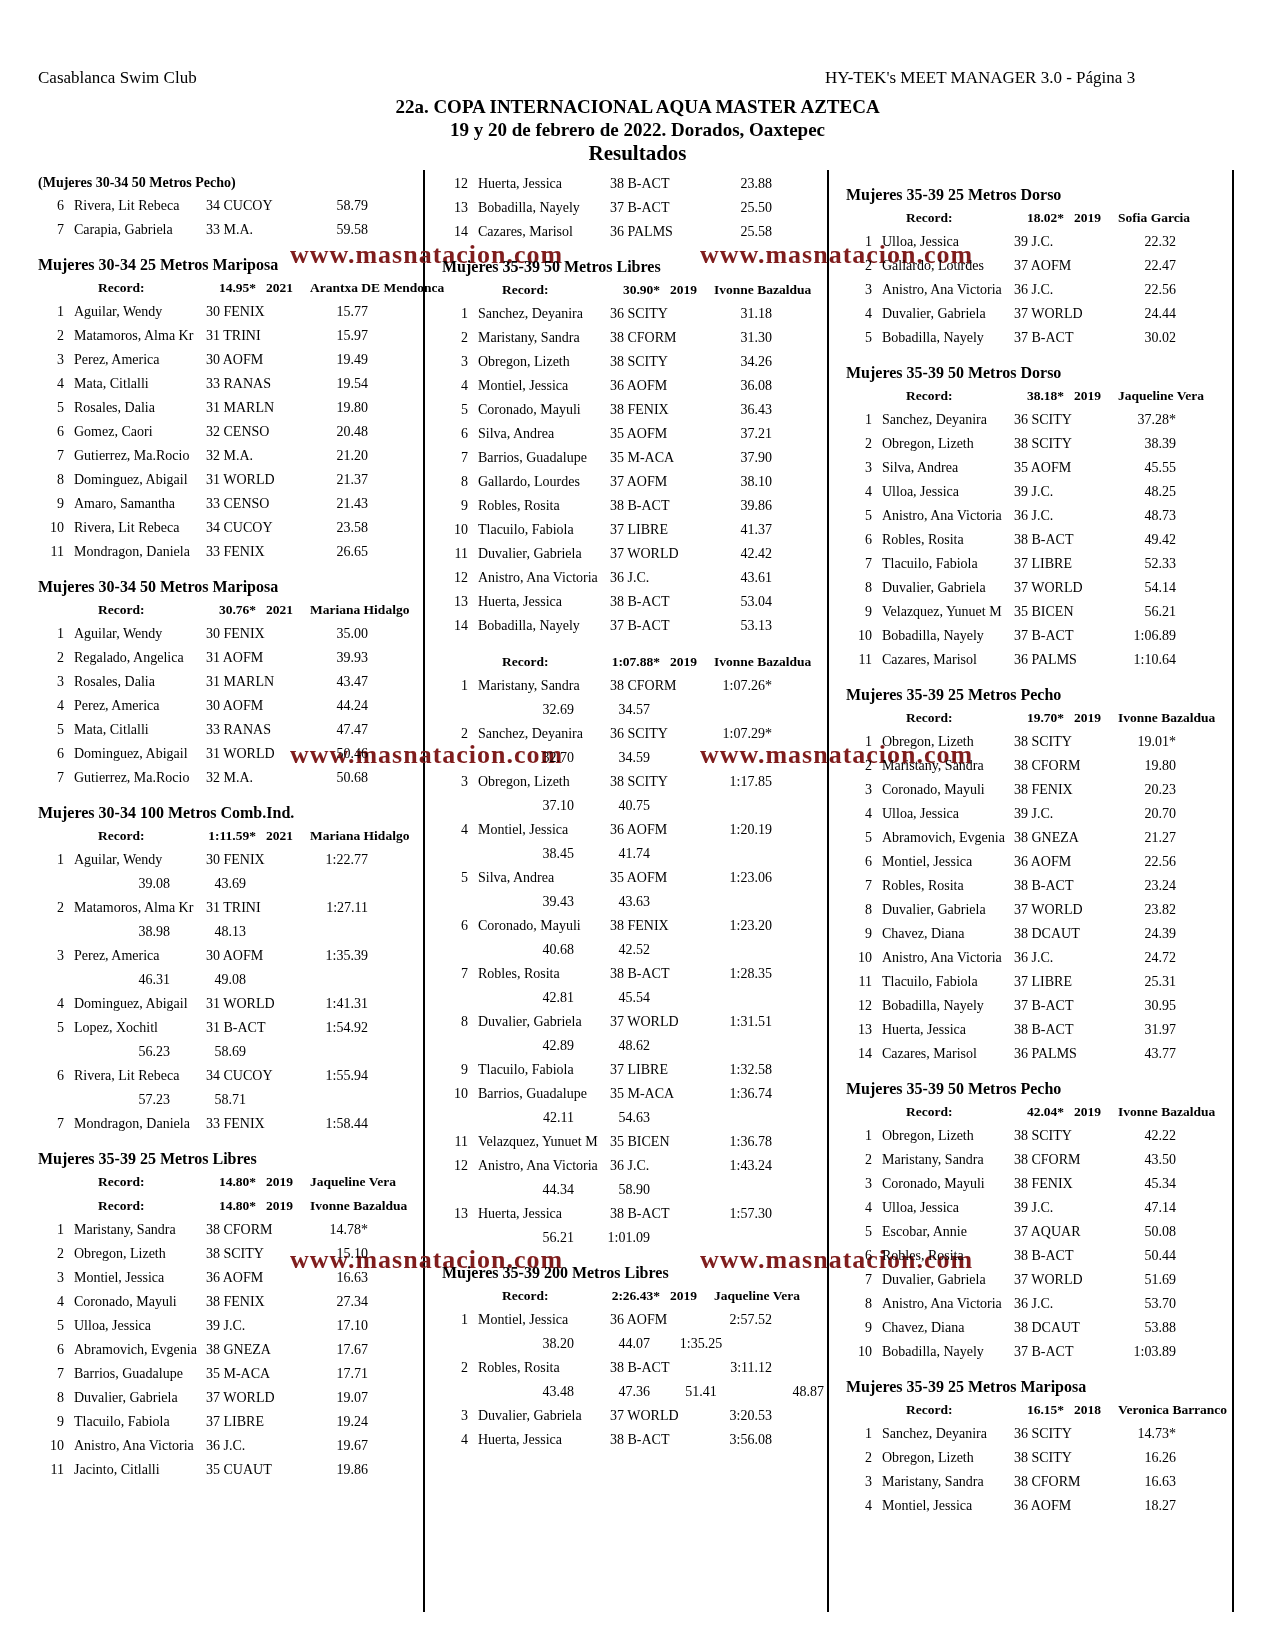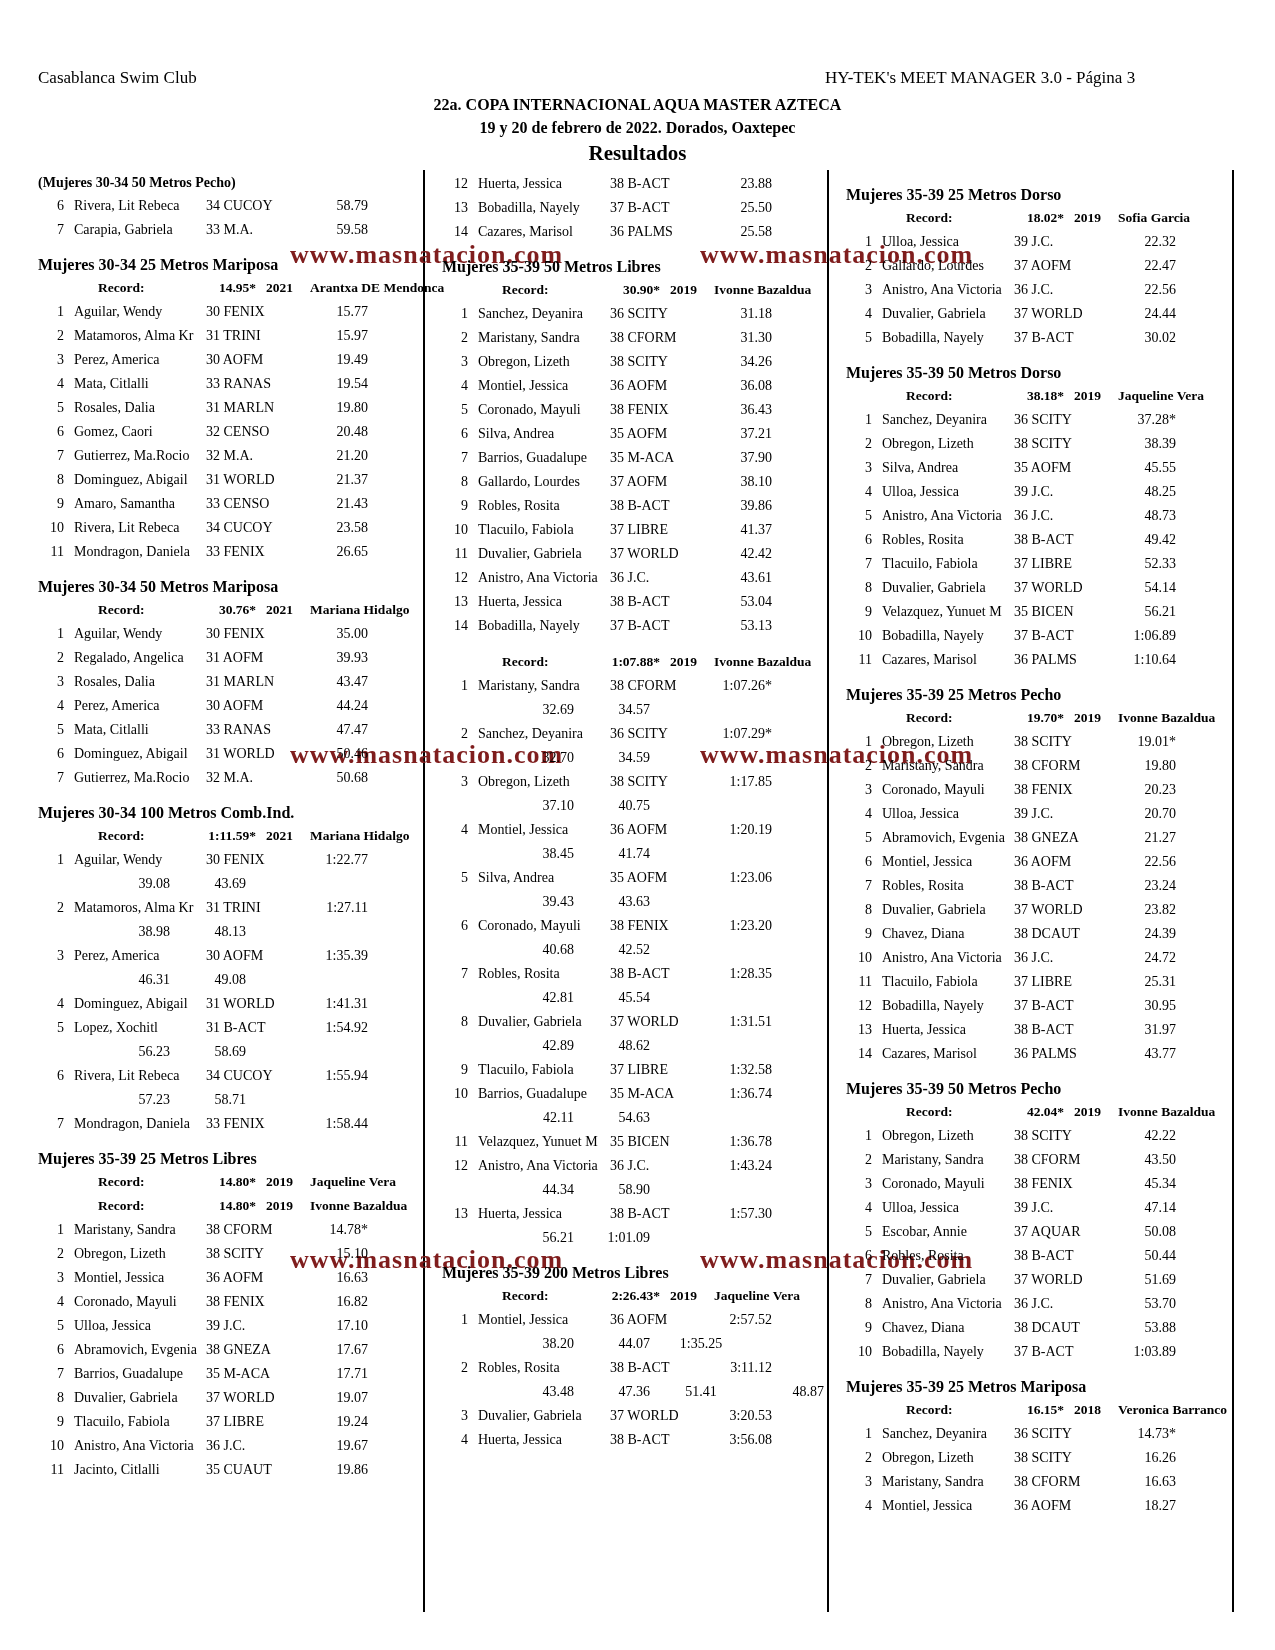--- a/index.html
+++ b/index.html
@@ -1,20 +1,20 @@
 <!DOCTYPE html>
 <html><head>
 <meta charset="utf-8">
 <style>
   html, body { margin: 0; padding: 0; background: #ffffff; }
   body { width: 1275px; height: 1650px; position: relative; overflow: hidden;
          font-family: "Liberation Serif", "DejaVu Serif", serif; color: #000; }
   .hdr-left { position: absolute; left: 38px; top: 68px; font-size: 17px; }
   .hdr-right { position: absolute; left: 825px; top: 68px; font-size: 17px; }
-  .title1, .title2 { position: absolute; left: 0; width: 1275px; text-align: center; font-weight: bold; font-size: 16px; }
+  .title1, .title2 { position: absolute; left: 0; width: 1275px; text-align: center; font-weight: bold; font-size: 19px; }
   .title1 { top: 96px; }
   .title2 { top: 119px; }
   .title3 { position: absolute; left: 0; width: 1275px; text-align: center; top: 141px; font-size: 21px; font-weight: bold; }
   .vline { position: absolute; width: 2px; background: #000; }
   .col { position: absolute; top: 172px; }
   .col1 { left: 38px; width: 385px; }
   .col2 { left: 442px; width: 385px; }
   .col3 { left: 846px; width: 385px; top: 184px; }
   .event { margin-bottom: 12px; }
   .ev-title { font-weight: bold; font-size: 16px; height: 22px; line-height: 22px; white-space: nowrap; }
@@ -302,21 +302,21 @@
       <div class="row">
         <span class="pl">3</span>
         <span class="nm">Montiel, Jessica</span>
         <span class="ag">36 AOFM</span>
         <span class="tm">16.63</span>
       </div>
       <div class="row">
         <span class="pl">4</span>
         <span class="nm">Coronado, Mayuli</span>
         <span class="ag">38 FENIX</span>
-        <span class="tm">16.82</span>
+        <span class="tm">27.34</span>
       </div>
       <div class="row">
         <span class="pl">5</span>
         <span class="nm">Ulloa, Jessica</span>
         <span class="ag">39 J.C.</span>
         <span class="tm">17.10</span>
       </div>
       <div class="row">
         <span class="pl">6</span>
         <span class="nm">Abramovich, Evgenia</span>

